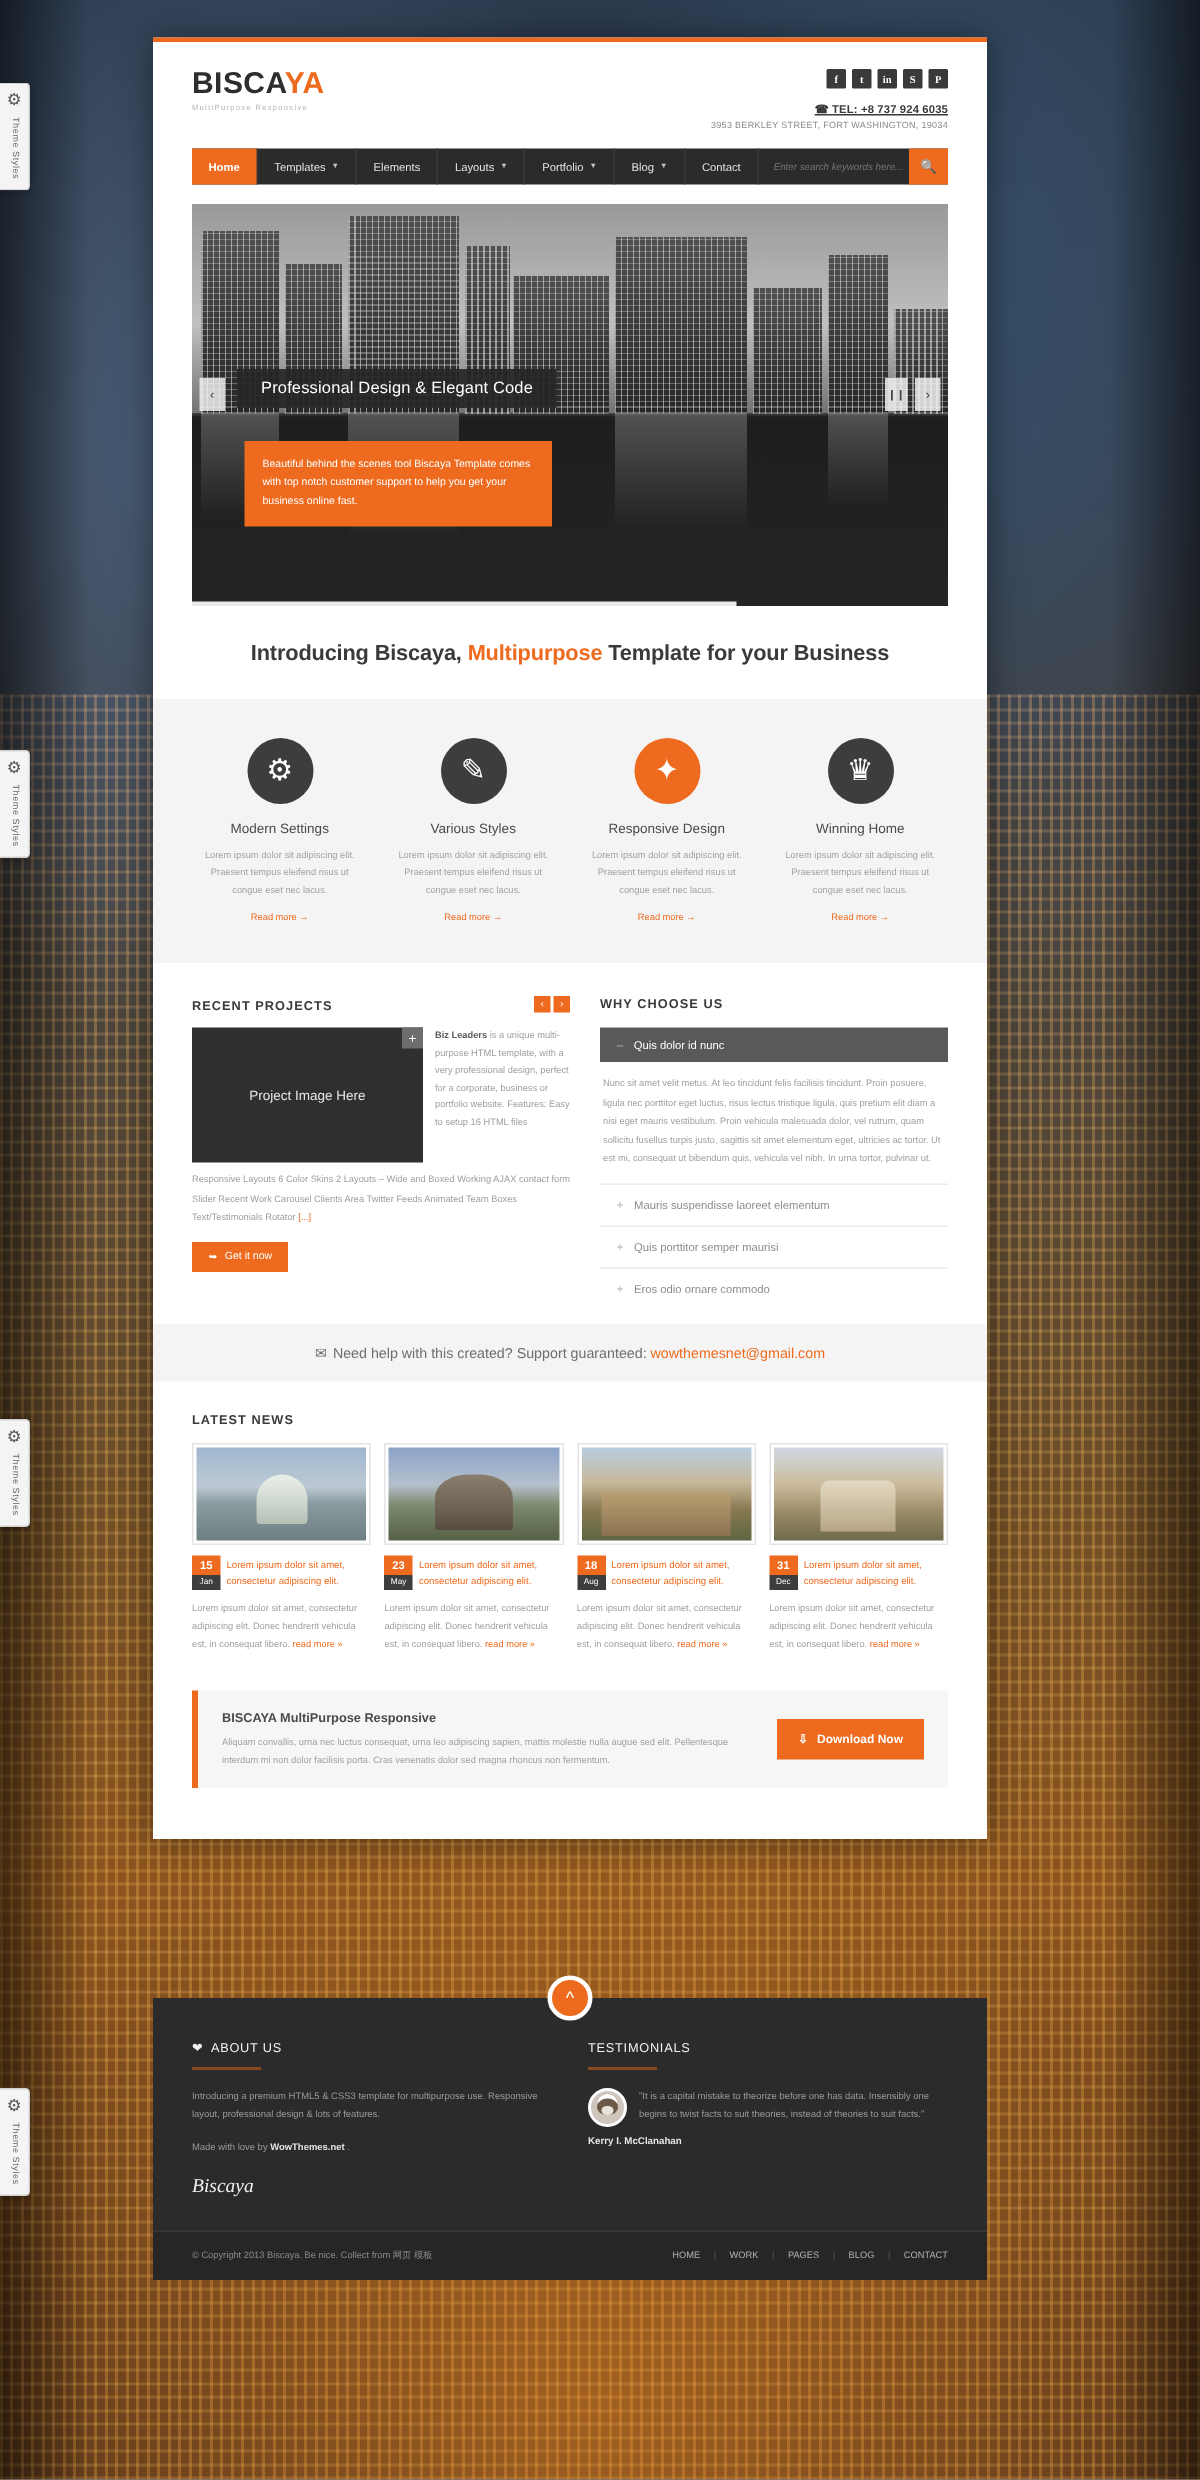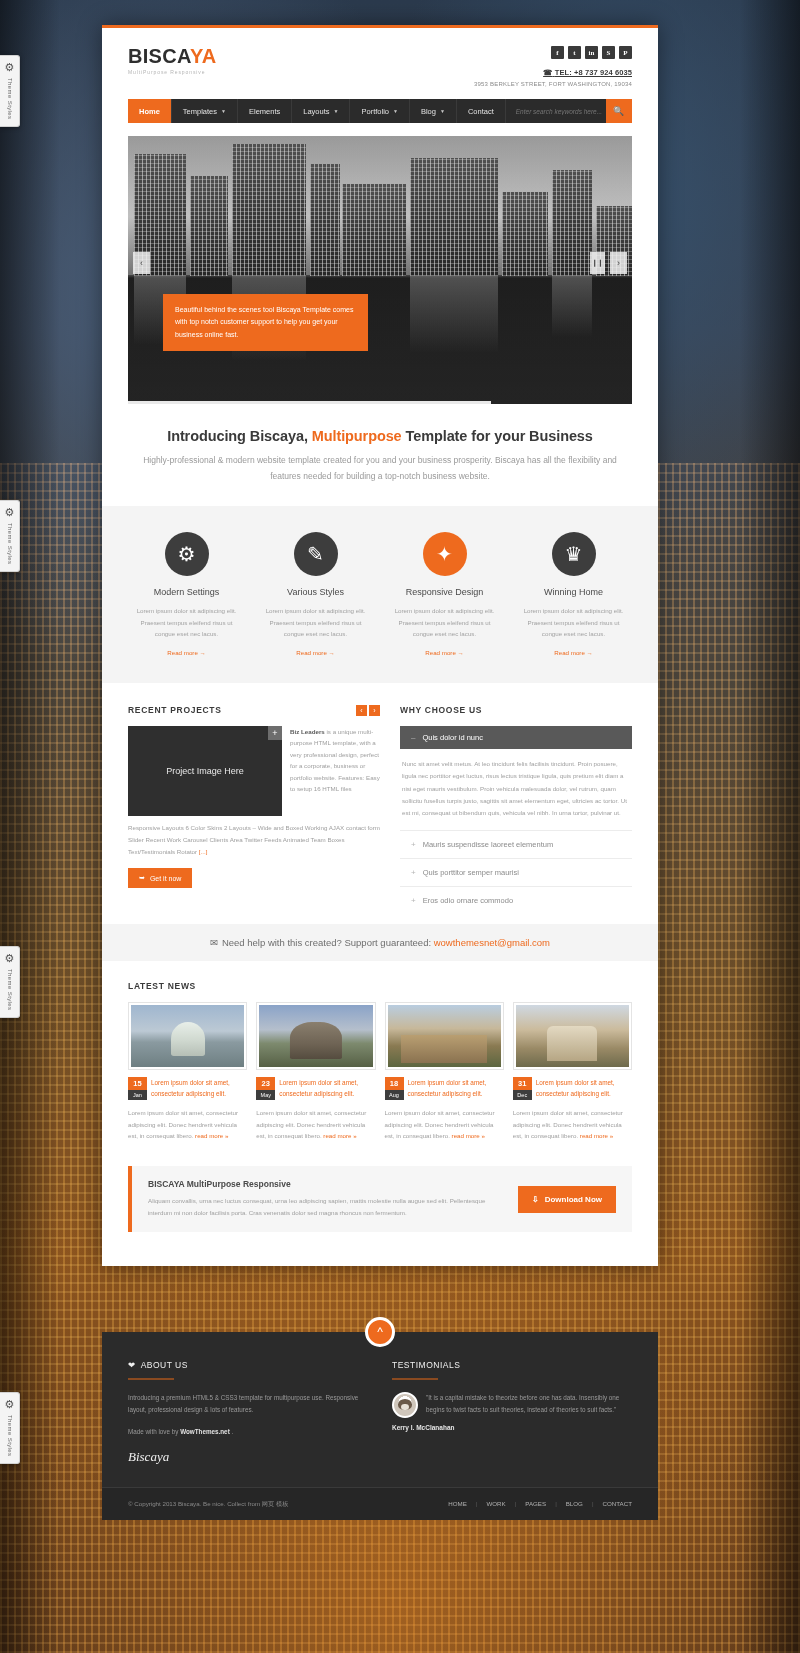--- a/index.html
+++ b/index.html
@@ -203,21 +203,21 @@
   .ni1 { background: linear-gradient(180deg,#9fb6cf 0%,#bcc9d4 42%,#8a9aa0 60%,#6e7f82 100%); position:relative; }
   .ni2 { background: linear-gradient(180deg,#8aa3c8 0%,#b5bfcc 40%,#7d8a6e 62%,#566045 100%); position:relative; }
   .ni3 { background: linear-gradient(180deg,#b9cde0 0%,#c7b89a 38%,#8a7a52 66%,#5c6640 100%); position:relative; }
   .ni4 { background: linear-gradient(180deg,#cfd8e2 0%,#cbbb9c 40%,#9a8a66 70%,#6e6a4c 100%); position:relative; }
   .dome { position:absolute; left:50%; transform:translateX(-50%); bottom:18%; width:30%; height:54%;
           background: linear-gradient(180deg,#e8efe9 0%, #cfd8cf 55%, #b6bfb6 100%); border-radius: 50% 50% 8% 8%; }
   .dome2 { position:absolute; left:50%; transform:translateX(-50%); bottom:12%; width:46%; height:60%;
           background: linear-gradient(180deg,#8a7f6e 0%, #6e6354 60%, #554c3f 100%); border-radius: 42% 42% 4% 4%; }
   .bldg { position:absolute; left:12%; right:12%; bottom:6%; height:46%; background:linear-gradient(180deg,#b99f72,#8a7250); }
   .kiosk { position:absolute; left:28%; right:28%; bottom:10%; height:56%; background:linear-gradient(180deg,#e3d9c2,#b6a684); border-radius:6px 6px 0 0; }
-  .news-meta { display: flex; gap: 4px; margin-top: 7px; }
+  .news-meta { display: flex; gap: 4px; margin-top: 7px; align-items: center; }
   .date-badge { width: 19px; flex: none; }
   .date-d { background: #ee6a1e; color: #fff; font-size: 7.5px; font-weight: bold; text-align: center; padding: 2px 0; }
   .date-m { background: #3d3d3d; color: #fff; font-size: 5.5px; text-align: center; padding: 2px 0; }
   .news-title { font-size: 6.4px; color: #ee6a1e; line-height: 1.75; }
   .news-body { font-size: 6.2px; color: #a0a0a0; line-height: 1.9; margin-top: 7px; }
   .news-body .rm { color: #ee6a1e; }
 
   
   .cta {
     margin: 16px 26px 0 26px; background: #f6f6f6; border-left: 4px solid #ee6a1e;
@@ -373,30 +373,30 @@
       <div class="bld" style="left:374px;top:56px;  width:46px;  height:84px;"></div>
       <div class="bld" style="left:424px;top:34px;  width:40px;  height:106px;"></div>
       <div class="bld" style="left:468px;top:70px;  width:36px;  height:70px;"></div>
       <div class="refl">
         <div class="rb" style="left:6px;  top:0; width:52px; height:70px;"></div>
         <div class="rb" style="left:104px;top:0; width:74px; height:86px;"></div>
         <div class="rb" style="left:282px;top:0; width:88px; height:78px;"></div>
         <div class="rb" style="left:424px;top:0; width:40px; height:62px;"></div>
       </div>
     </div>
+    <div class="slider-caption">Professional Design &amp; Elegant Code</div>
     <div class="slider-box">Beautiful behind the scenes tool Biscaya Template comes with top notch customer support to help you get your business online fast.</div>
     <div class="sl-arrow sl-prev">‹</div>
     <div class="sl-arrow sl-next">›</div>
     <div class="sl-pause">❙❙</div>
     <div class="sl-progress"></div>
   </div>
 
   <div class="intro">
     <h1><span>Introducing Biscaya, </span><span class="hl">Multipurpose</span><span> Template for your Business</span></h1>
-    <p>Highly-professional &amp; modern website template created for you and your business prosperity. Biscaya has all the flexibility and features needed for building a top-notch business website.</p>
   </div>
 
   <div class="services">
     <div class="svc">
       <div class="svc-icon">⚙</div>
       <h3>Modern Settings</h3>
       <p>Lorem ipsum dolor sit adipiscing elit. Praesent tempus eleifend risus ut congue eset nec lacus.</p>
       <span class="more">Read more →</span>
     </div>
     <div class="svc">

